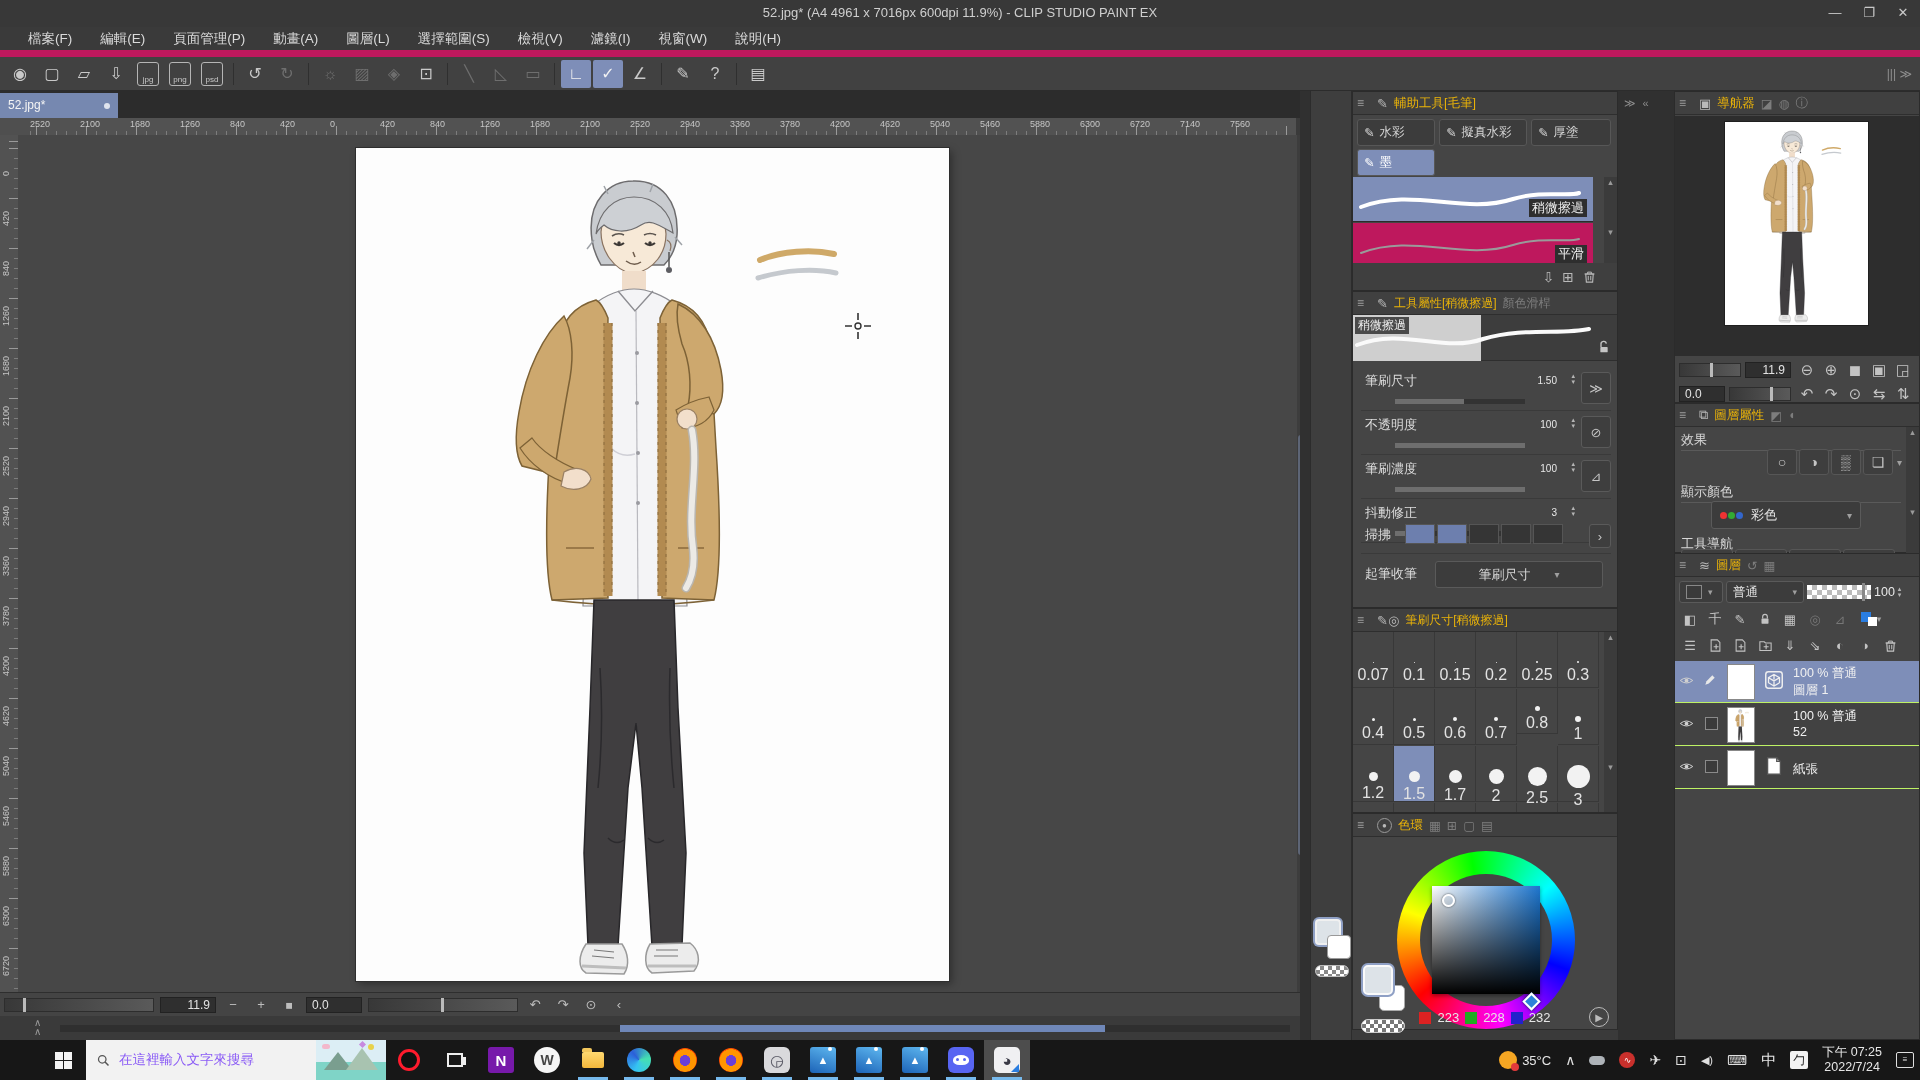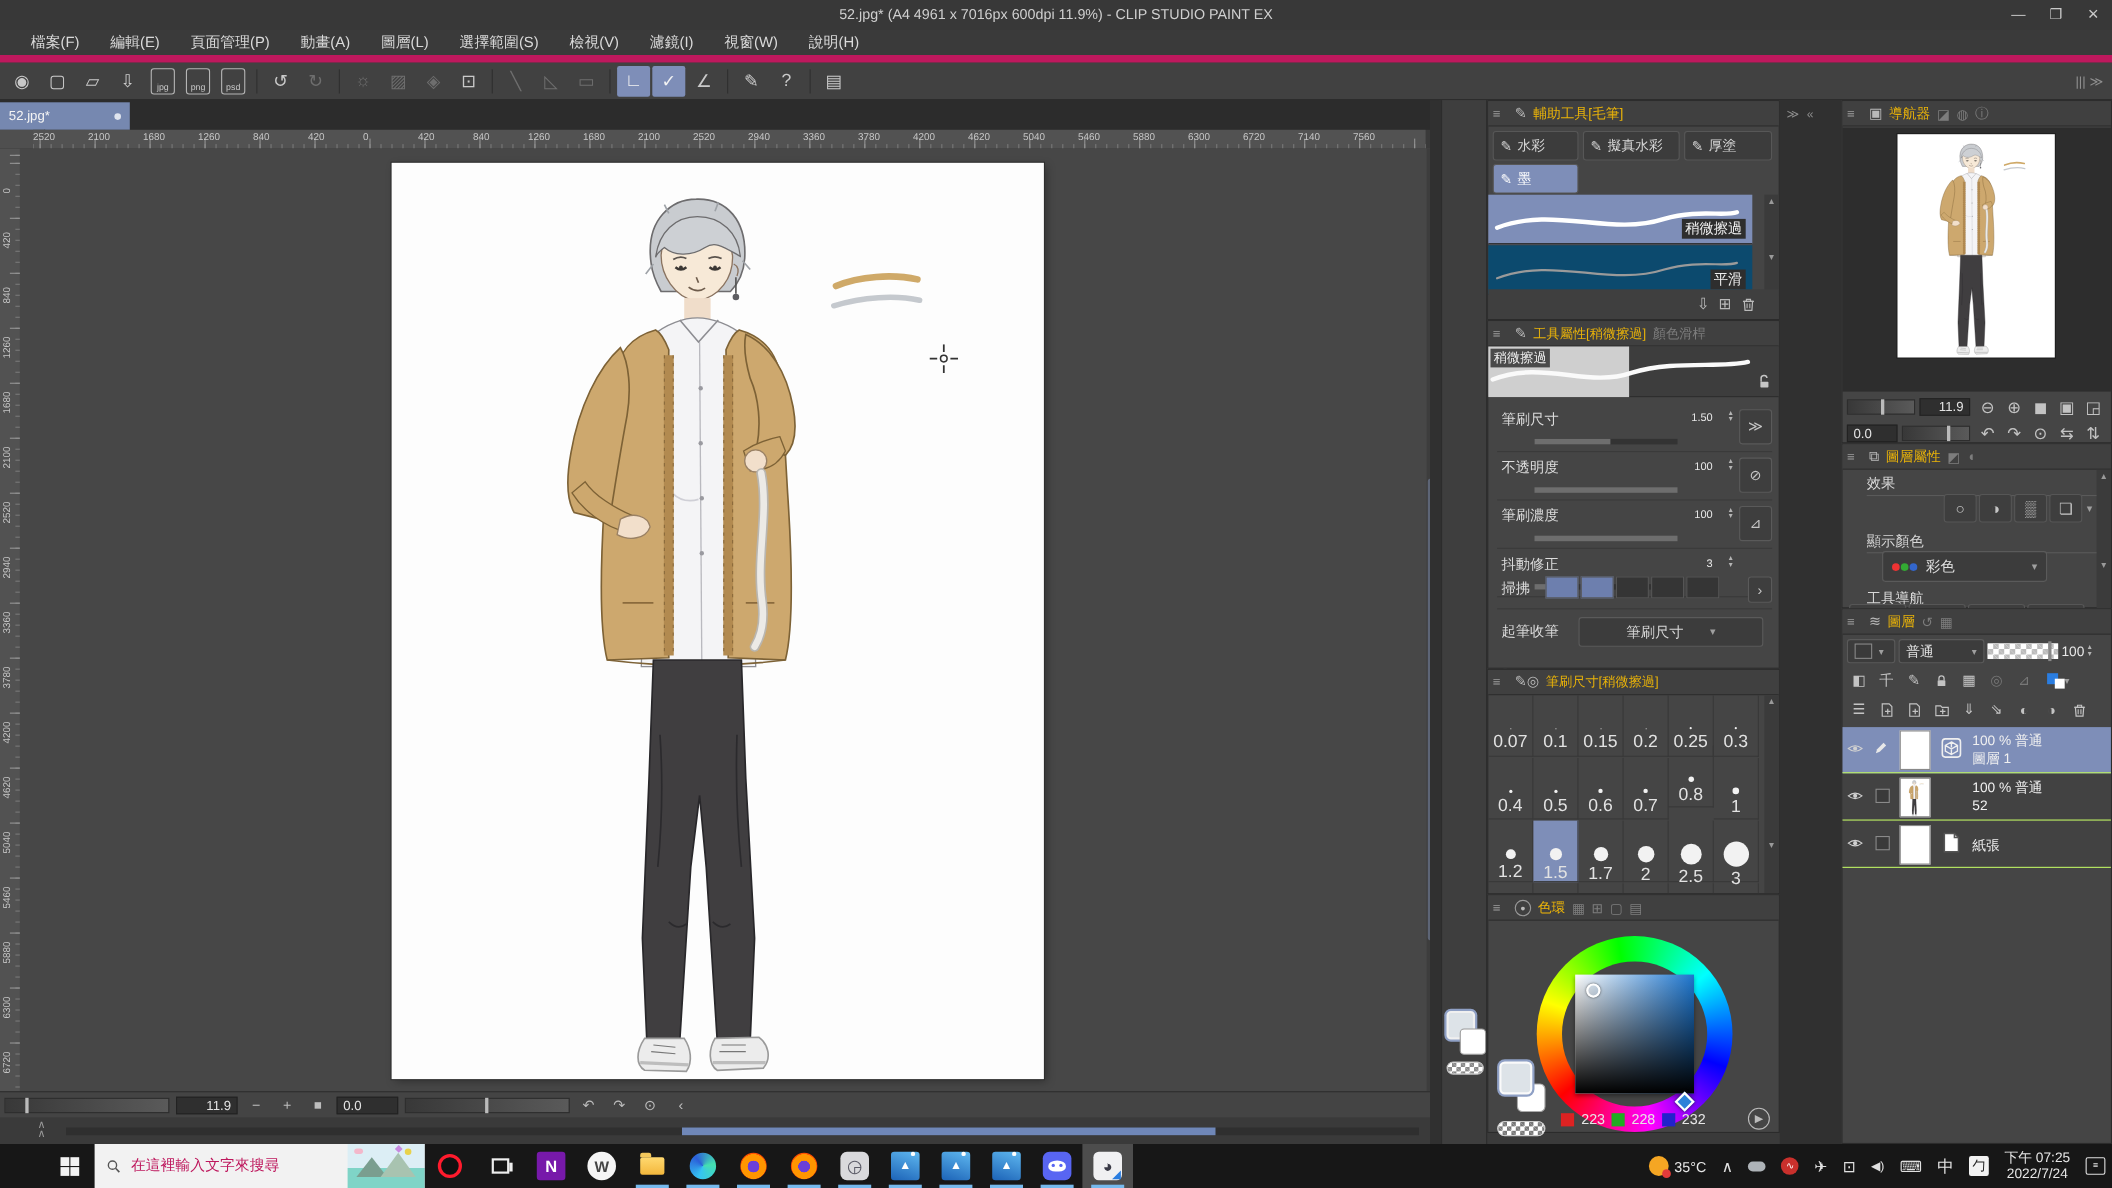--- a/index.html
+++ b/index.html
@@ -64,21 +64,21 @@
   .phead { height:23px; background:#404040; display:flex; align-items:center; gap:6px; padding:0 4px; border-bottom:1px solid #2e2e2e; font-size:12.5px; }
   .phead .burger { color:#9f9f9f; font-size:12px; width:14px; }
   .phead .ptab { color:#eab308; }
   .phead .ptab-dim { color:#7d7d7d; }
   .picon { color:#b9b9b9; font-size:13px; }
   .scrollcol { position:absolute; right:0; top:0; width:13px; background:#3b3b3b; color:#9a9a9a; font-size:9px; text-align:center; }
 
   
   .grp-btn { position:absolute; height:27px; background:#3c3c3c; border:1px solid #575757; border-radius:3px; color:#d6d6d6; font-size:12.5px; display:flex; align-items:center; gap:5px; padding:0 6px; overflow:hidden; white-space:nowrap; }
   .grp-btn.sel { background:#7e8eb8; color:#fff; }
-  .brush-row { position:absolute; left:0; width:240px; height:45px; background:#0c4a6e; border-bottom:1px solid #2b2b2b; }
+  .brush-row { position:absolute; left:0; width:240px; height:45px; background:#be185d; border-bottom:1px solid #2b2b2b; }
   .brush-row.sel { background:#7e8eb8; }
   .brush-row .bname { position:absolute; right:6px; bottom:4px; background:#2e2e2e; color:#efefef; font-size:13px; padding:0 3px; }
   .subtool-foot { position:absolute; left:0; bottom:0; width:100%; height:27px; background:#3f3f3f; display:flex; justify-content:flex-end; align-items:center; gap:8px; padding-right:20px; color:#b9b9b9; font-size:14px; }
 
   
   .tp-row { position:absolute; left:8px; width:250px; height:42px; border-bottom:1px solid #3a3a3a; }
   .tp-label { position:absolute; left:4px; top:3px; font-size:13px; color:#dcdcdc; }
   .tp-val { position:absolute; right:54px; top:6px; font-size:10px; color:#e8e8e8; }
   .tp-spin { position:absolute; right:36px; top:4px; display:flex; flex-direction:column; color:#b5b5b5; font-size:7px; line-height:6px; }
   .tp-side { position:absolute; right:0; top:3px; width:30px; height:32px; background:#3e3e3e; border:1px solid #5a5a5a; border-radius:3px; color:#c5c5c5; display:flex; align-items:center; justify-content:center; font-size:13px; }
@@ -107,21 +107,21 @@
   .rgb-row { position:absolute; left:0; bottom:4px; width:100%; display:flex; align-items:center; justify-content:center; gap:6px; font-size:13px; color:#e6e6e6; }
   .rgb-sq { width:12px; height:12px; display:inline-block; }
 
   
   #nav-thumb { position:absolute; left:0; top:24px; width:244px; height:240px; background:#2d2d2d; }
   #nav-page { position:absolute; left:50px; top:6px; width:143px; height:203px; background:#fff; box-shadow:0 0 0 1px #1f1f1f; }
   .nav-ctl-row { position:absolute; left:0; width:244px; height:27px; display:flex; align-items:center; gap:4px; padding:0 4px; }
   .nav-ic { width:24px; height:22px; display:flex; align-items:center; justify-content:center; color:#c3c3c3; font-size:15px; }
 
   
-  .lp-sec { position:absolute; left:6px; font-size:13px; color:#d8d8d8; width:220px; border-bottom:1px solid #5a5a5a; padding-bottom:1px;margin-left:16px; }
+  .lp-sec { position:absolute; left:6px; font-size:13px; color:#d8d8d8; width:220px; border-bottom:1px solid #5a5a5a; padding-bottom:1px; }
   .lp-btnrow { position:absolute; display:flex; gap:2px; }
   .lp-btn { width:30px; height:26px; background:#3e3e3e; border:1px solid #565656; border-radius:3px; color:#c5c5c5; display:flex; align-items:center; justify-content:center; font-size:14px; }
   .lp-select { position:absolute; left:36px; display:flex; align-items:center; gap:8px; width:150px; height:28px; background:#3c3c3c; border:1px solid #5a5a5a; border-radius:3px; padding:0 8px; font-size:13px; color:#e2e2e2; }
 
   
   .ly-toolrow { position:absolute; left:0; width:244px; display:flex; align-items:center; gap:3px; padding:0 4px; color:#c3c3c3; }
   .ly-ic { width:22px; height:20px; display:flex; align-items:center; justify-content:center; font-size:13px; }
   .ly-ic.dim { color:#777; }
   .ly-select { height:22px; background:#3c3c3c; border:1px solid #5a5a5a; border-radius:3px; display:flex; align-items:center; gap:6px; padding:0 6px; font-size:12.5px; color:#e2e2e2; }
   .checker { background-image:linear-gradient(45deg,#bbb 25%,transparent 25%,transparent 75%,#bbb 75%),linear-gradient(45deg,#bbb 25%,#fff 25%,#fff 75%,#bbb 75%); background-size:10px 10px; background-position:0 0,5px 5px; background-color:#fff; }
@@ -135,21 +135,21 @@
   .layer-row .typeic { position:absolute; left:88px; top:8px; width:24px; height:24px; color:#efefef; }
 
   
   #taskbar { left:0; top:1040px; width:1920px; height:40px; background:#171717; display:flex; align-items:stretch; z-index:5; }
   .tb-app { width:46px; position:relative; display:flex; align-items:center; justify-content:center; }
   .tb-app.open::after { content:""; position:absolute; bottom:0; left:8px; right:8px; height:3px; background:#76b9ed; }
   .tb-app.activeapp { background:#4d4d4d; }
   #start-btn { width:46px; display:flex; align-items:center; justify-content:center; }
   .win-logo { width:17px; height:17px; display:grid; grid-template-columns:8px 8px; grid-template-rows:8px 8px; gap:1px; }
   .win-logo span { background:#f2f2f2; }
-  #search-box { width:300px; background:#f2f2f2; display:flex; align-items:center; gap:8px; padding:0 10px; color:#be185d; position:relative; }
+  #search-box { width:300px; background:#f2f2f2; display:flex; align-items:center; gap:8px; padding:0 10px; color:#8b5cf6; position:relative; }
   #search-art { position:absolute; right:0; top:0; width:70px; height:40px; overflow:hidden;
     background:linear-gradient(180deg,#dceef5 0 55%,#7fd4c7 55% 100%); }
   #search-art i { position:absolute; display:block; }
   .tray { margin-left:auto; display:flex; align-items:center; gap:14px; padding-right:6px; color:#e6e6e6; font-size:13px; }
   .tray .ic { font-size:14px; color:#e0e0e0; }
   #clock { text-align:center; font-size:12.5px; line-height:15px; }
   .appicon { width:26px; height:26px; border-radius:4px; display:flex; align-items:center; justify-content:center; font-weight:bold; }
 
   .gapcol { position:absolute; background:#303030; }
   .gap-arrows { position:absolute; color:#8d8d8d; font-size:11px; letter-spacing:2px; }

